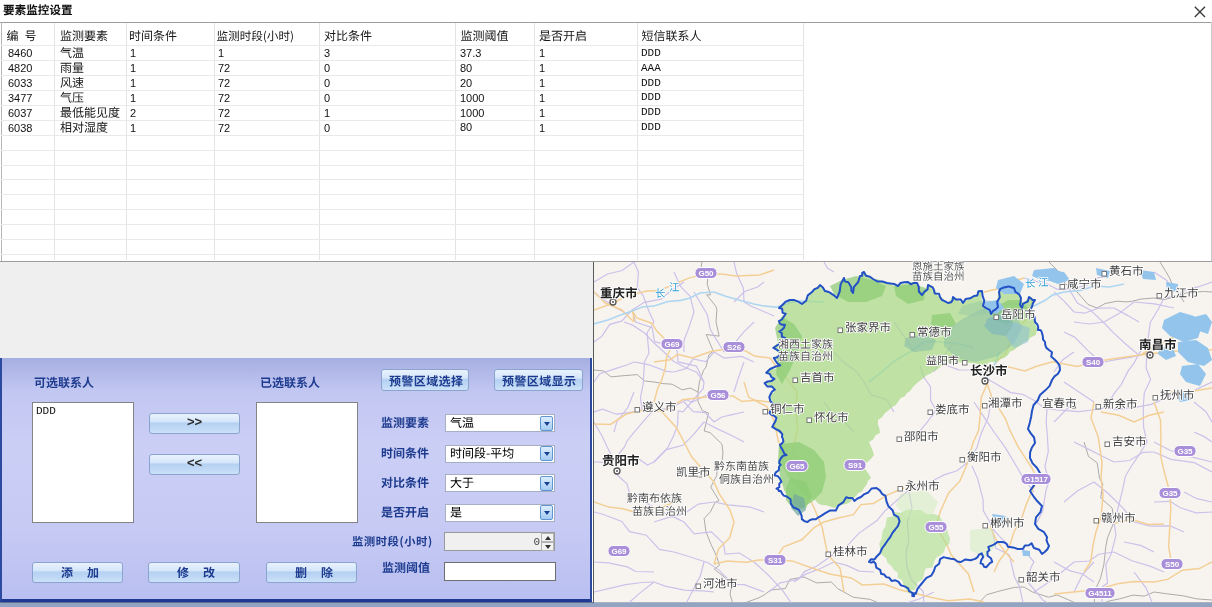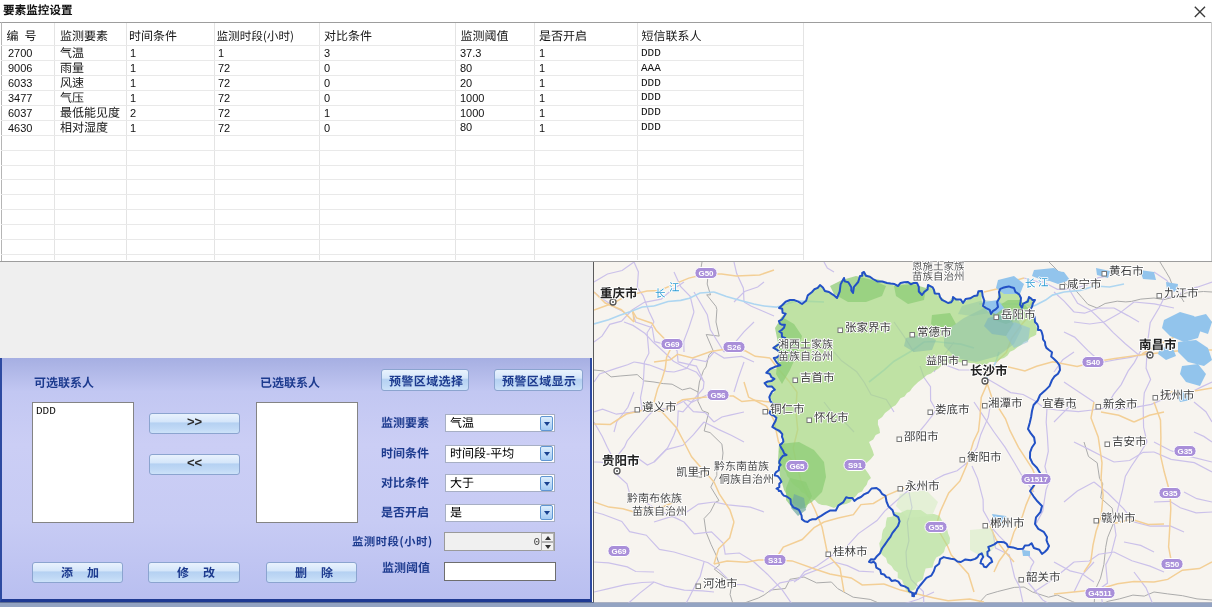--- a/index.html
+++ b/index.html
@@ -31,28 +31,28 @@
 <div class="abs hline" style="left:1px;top:119.8px;width:802px"></div>
 <div class="abs hline" style="left:1px;top:134.7px;width:802px"></div>
 <div class="abs hline" style="left:1px;top:149.6px;width:802px"></div>
 <div class="abs hline" style="left:1px;top:164.5px;width:802px"></div>
 <div class="abs hline" style="left:1px;top:179.4px;width:802px"></div>
 <div class="abs hline" style="left:1px;top:194.3px;width:802px"></div>
 <div class="abs hline" style="left:1px;top:209.2px;width:802px"></div>
 <div class="abs hline" style="left:1px;top:224.1px;width:802px"></div>
 <div class="abs hline" style="left:1px;top:239.0px;width:802px"></div>
 <div class="abs hline" style="left:1px;top:253.9px;width:802px"></div>
-<div class="abs num" style="left:8px;top:46.2px">2700</div>
+<div class="abs num" style="left:8px;top:46.2px">8460</div>
 <div class="abs num" style="left:130px;top:46.2px">1</div>
 <div class="abs num" style="left:218px;top:46.2px">1</div>
 <div class="abs num" style="left:324px;top:46.2px">3</div>
 <div class="abs num" style="left:460px;top:46.2px">37.3</div>
 <div class="abs num" style="left:539px;top:46.2px">1</div>
 <div class="abs mono" style="left:641px;top:46.7px">DDD</div>
-<div class="abs num" style="left:8px;top:61.1px">9006</div>
+<div class="abs num" style="left:8px;top:61.1px">4820</div>
 <div class="abs num" style="left:130px;top:61.1px">1</div>
 <div class="abs num" style="left:218px;top:61.1px">72</div>
 <div class="abs num" style="left:324px;top:61.1px">0</div>
 <div class="abs num" style="left:460px;top:61.1px">80</div>
 <div class="abs num" style="left:539px;top:61.1px">1</div>
 <div class="abs mono" style="left:641px;top:61.6px">AAA</div>
 <div class="abs num" style="left:8px;top:76.0px">6033</div>
 <div class="abs num" style="left:130px;top:76.0px">1</div>
 <div class="abs num" style="left:218px;top:76.0px">72</div>
 <div class="abs num" style="left:324px;top:76.0px">0</div>
@@ -66,21 +66,21 @@
 <div class="abs num" style="left:460px;top:90.9px">1000</div>
 <div class="abs num" style="left:539px;top:90.9px">1</div>
 <div class="abs mono" style="left:641px;top:91.4px">DDD</div>
 <div class="abs num" style="left:8px;top:105.8px">6037</div>
 <div class="abs num" style="left:130px;top:105.8px">2</div>
 <div class="abs num" style="left:218px;top:105.8px">72</div>
 <div class="abs num" style="left:324px;top:105.8px">1</div>
 <div class="abs num" style="left:460px;top:105.8px">1000</div>
 <div class="abs num" style="left:539px;top:105.8px">1</div>
 <div class="abs mono" style="left:641px;top:106.3px">DDD</div>
-<div class="abs num" style="left:8px;top:120.7px">4630</div>
+<div class="abs num" style="left:8px;top:120.7px">6038</div>
 <div class="abs num" style="left:130px;top:120.7px">1</div>
 <div class="abs num" style="left:218px;top:120.7px">72</div>
 <div class="abs num" style="left:324px;top:120.7px">0</div>
 <div class="abs num" style="left:460px;top:120px">80</div>
 <div class="abs num" style="left:539px;top:120.7px">1</div>
 <div class="abs mono" style="left:641px;top:121.2px">DDD</div>
 <div class="abs" style="left:0;top:262.2px;width:593px;height:95.8px;background:#efefef"></div>
 <div class="abs" style="left:593.2px;top:262.2px;width:1px;height:340px;background:#5a5a5a"></div>
 <div class="abs" style="left:0;top:358px;width:592px;height:244px;background:linear-gradient(180deg,#a6afe2 0%,#c2c7f2 14%,#cbcef5 36%,#c7cbf4 68%,#b9bff0 100%);border-left:2px solid #2d4aa1;border-right:2px solid #2d4aa1;border-bottom:3px solid #1f3a93"></div>
 <div class="abs" style="left:32px;top:402px;width:101.5px;height:121px;background:#fff;border:1px solid #848484"></div>

